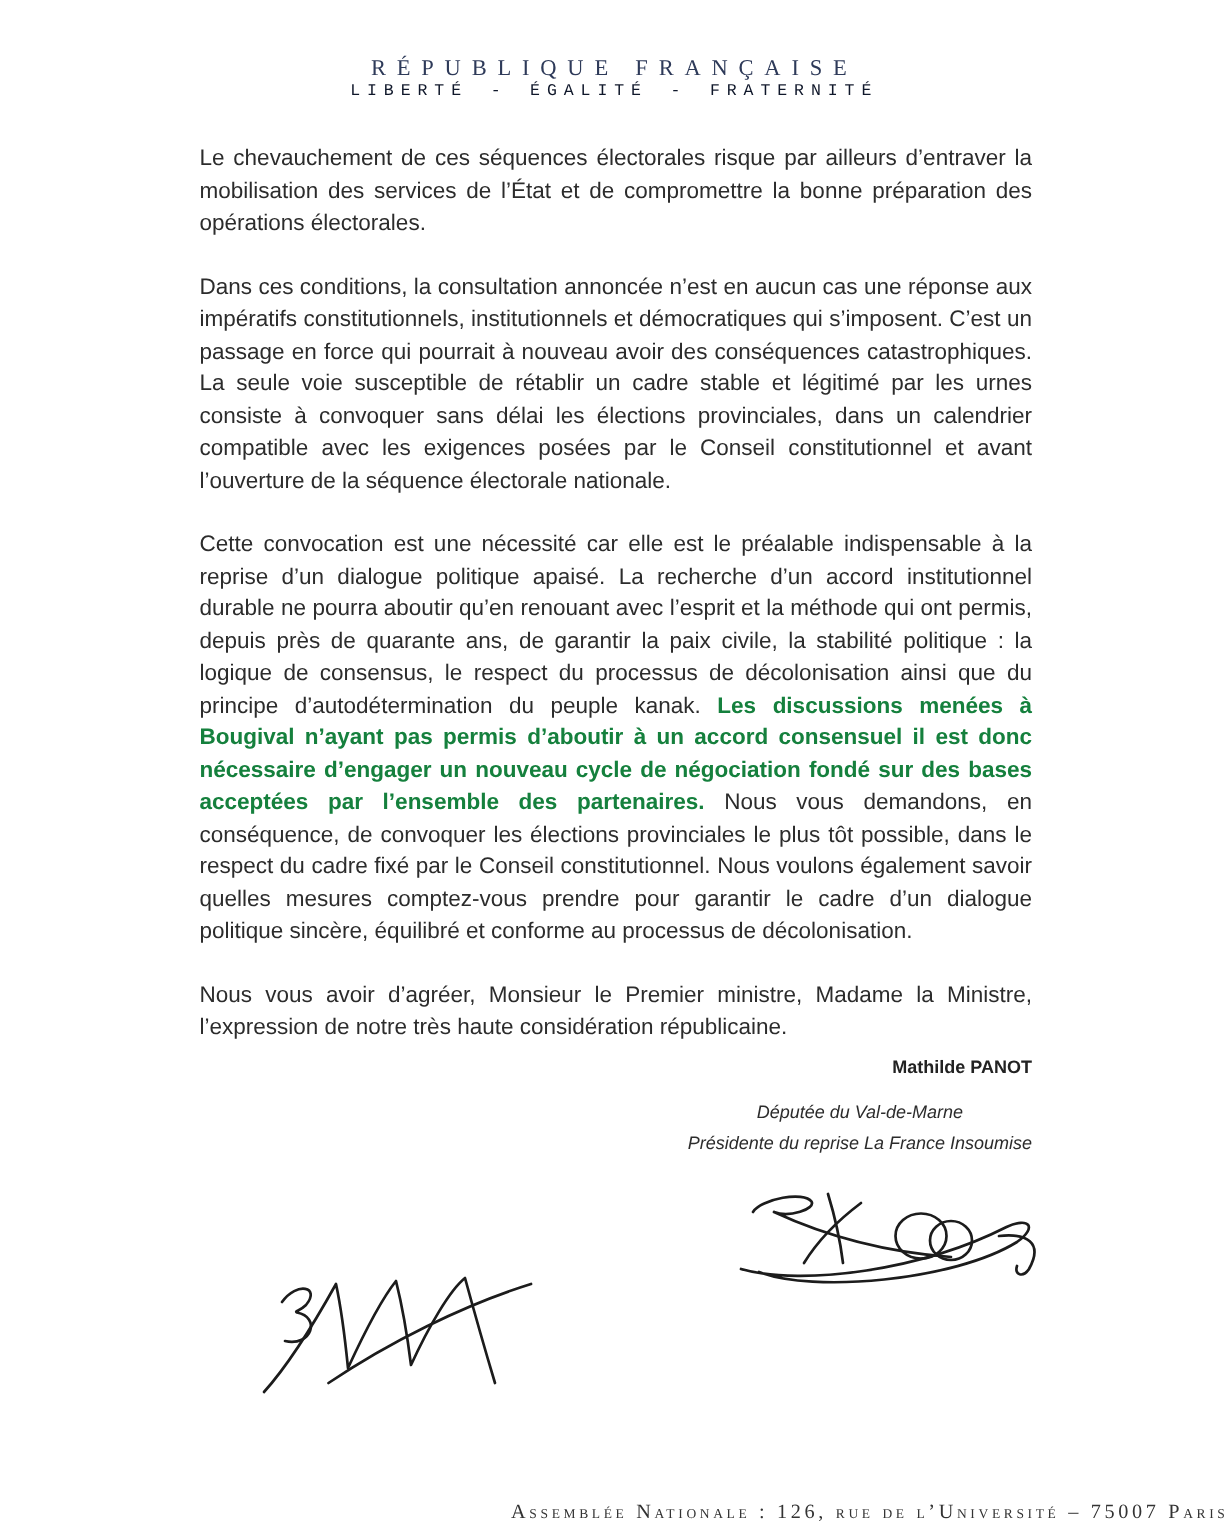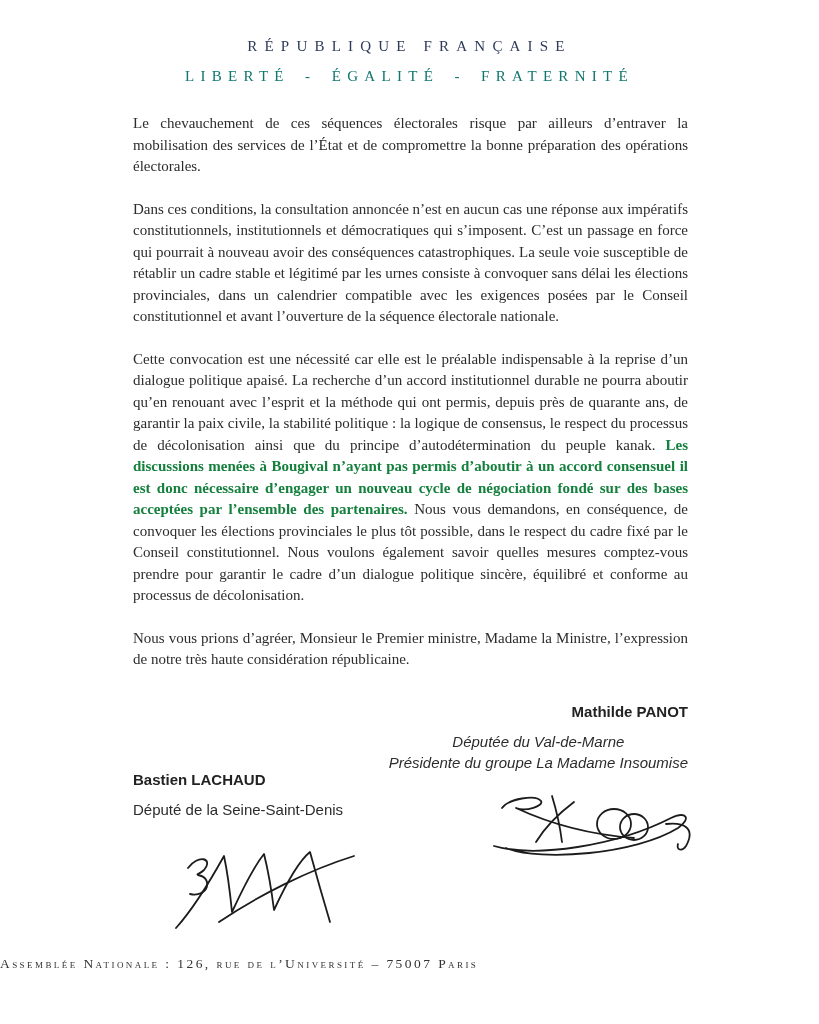--- a/index.html
+++ b/index.html
@@ -11,55 +11,55 @@
     font-family: "Liberation Sans", sans-serif;
     color: #2d2d2d;
     overflow: hidden;
   }
   .letterhead { text-align: center; padding-top: 38px; }
   .rf {
     font-family: "Liberation Serif", serif;
     font-size: 15px;
     letter-spacing: 0.48em;
     color: #2e3a59;
-    margin-bottom: 13px;
+    margin-bottom: 0;
     white-space: nowrap;
   }
   .devise {
-    font-family: Liberation Serif, serif;
-    font-size: 15px;
+    font-family: Liberation Mono, monospace;
+    font-size: 11px;
     letter-spacing: 0.42em;
     word-spacing: 0.35em;
-    color: #0f766e;
+    color: #0f172a;
     white-space: nowrap;
   }
   .content {
     margin: 28px 131px 0 133px;
     font-size: 15px;
     line-height: 21.5px;
     text-align: justify;
     color: #2c2c2c;
   }
-  .content p { margin: 4px 0 21px 0; font-family: Liberation Serif, serif; }
+  .content p { margin: 4px 0 21px 0; }
   .content strong { font-weight: bold; color: #15803d; }
-  .sig-block { position: absolute; font-size: 15px; line-height: 21px; }
+  .sig-block { position: absolute; font-size: 12px; line-height: 21px; }
   .sig-right { top: 701px; right: 131px; text-align: right; }
   .sig-left  { top: 769px; left: 133px; text-align: left; }
   .sig-name { font-weight: bold; color: #222; margin-bottom: 9px; }
   .sig-title { color: #2c2c2c; text-align: center; }
   .sig-title.italic { font-style: italic; }
   .signature-svg { position: absolute; }
   .signature-svg path, .signature-svg ellipse { fill: none; stroke: #1c1c1c; stroke-width: 1.8; stroke-linecap: round; stroke-linejoin: round; }
   .sig-panot { left: 486px; top: 784px; }
   .sig-lachaud { left: 164px; top: 840px; }
   .footer {
     position: absolute;
     left: 0; right: 0;
-    top: 956px;
-    text-align: left;
+    top: 1000px;
+    text-align: right;
     font-family: "Liberation Serif", serif;
     font-variant: small-caps;
     font-size: 13.5px;
     letter-spacing: 0.18em;
     color: #333333;
     white-space: nowrap;
   }
 </style>
 </head>
 <body>
@@ -68,33 +68,29 @@
 
   <header class="letterhead">
     <div class="rf">RÉPUBLIQUE FRANÇAISE</div>
     <div class="devise">LIBERTÉ - ÉGALITÉ - FRATERNITÉ</div>
   </header>
 
   <main class="content">
     <p>Le chevauchement de ces séquences électorales risque par ailleurs d’entraver la mobilisation des services de l’État et de compromettre la bonne préparation des opérations électorales.</p>
     <p>Dans ces conditions, la consultation annoncée n’est en aucun cas une réponse aux impératifs constitutionnels, institutionnels et démocratiques qui s’imposent. C’est un passage en force qui pourrait à nouveau avoir des conséquences catastrophiques. La seule voie susceptible de rétablir un cadre stable et légitimé par les urnes consiste à convoquer sans délai les élections provinciales, dans un calendrier compatible avec les exigences posées par le Conseil constitutionnel et avant l’ouverture de la séquence électorale nationale.</p>
     <p><span>Cette convocation est une nécessité car elle est le préalable indispensable à la reprise d’un dialogue politique apaisé. La recherche d’un accord institutionnel durable ne pourra aboutir qu’en renouant avec l’esprit et la méthode qui ont permis, depuis près de quarante ans, de garantir la paix civile, la stabilité politique : la logique de consensus, le respect du processus de décolonisation ainsi que du principe d’autodétermination du peuple kanak. </span><strong>Les discussions menées à Bougival n’ayant pas permis d’aboutir à un accord consensuel il est donc nécessaire d’engager un nouveau cycle de négociation fondé sur des bases acceptées par l’ensemble des partenaires.</strong><span> Nous vous demandons, en conséquence, de convoquer les élections provinciales le plus tôt possible, dans le respect du cadre fixé par le Conseil constitutionnel. Nous voulons également savoir quelles mesures comptez-vous prendre pour garantir le cadre d’un dialogue politique sincère, équilibré et conforme au processus de décolonisation.</span></p>
-    <p>Nous vous prions d’agréer, Monsieur le Premier ministre, Madame la Ministre, l’expression de notre très haute considération républicaine.</p>
+    <p>Nous vous avoir d’agréer, Monsieur le Premier ministre, Madame la Ministre, l’expression de notre très haute considération républicaine.</p>
   </main>
 
   <div class="sig-block sig-right">
     <div class="sig-name">Mathilde PANOT</div>
     <div class="sig-title italic">Députée du Val-de-Marne</div>
-    <div class="sig-title italic">Présidente du groupe La Madame Insoumise</div>
+    <div class="sig-title italic">Présidente du reprise La France Insoumise</div>
   </div>
 
-  <div class="sig-block sig-left">
-    <div class="sig-name">Bastien LACHAUD</div>
-    <div class="sig-title">Député de la Seine-Saint-Denis</div>
-  </div>
 
   <svg class="signature-svg sig-panot" width="215" height="82" viewBox="0 0 215 82">
     <path d="M 16,24 C 22,15 50,10 55,17 C 58,22 40,28 30,24 C 58,37 95,50 148,54"></path>
     <path d="M 66,12 C 70,25 74,42 76,58"></path>
     <path d="M 88,18 C 72,30 58,45 50,58"></path>
     <ellipse cx="128" cy="40" rx="17" ry="15"></ellipse>
     <ellipse cx="148" cy="43" rx="14" ry="13"></ellipse>
     <path d="M 8,62 C 50,74 130,62 185,34 C 200,27 206,34 192,44 C 150,70 55,78 20,64"></path>
     <path d="M 180,40 C 198,38 210,44 200,62 C 196,68 190,66 192,60"></path>
   </svg>

